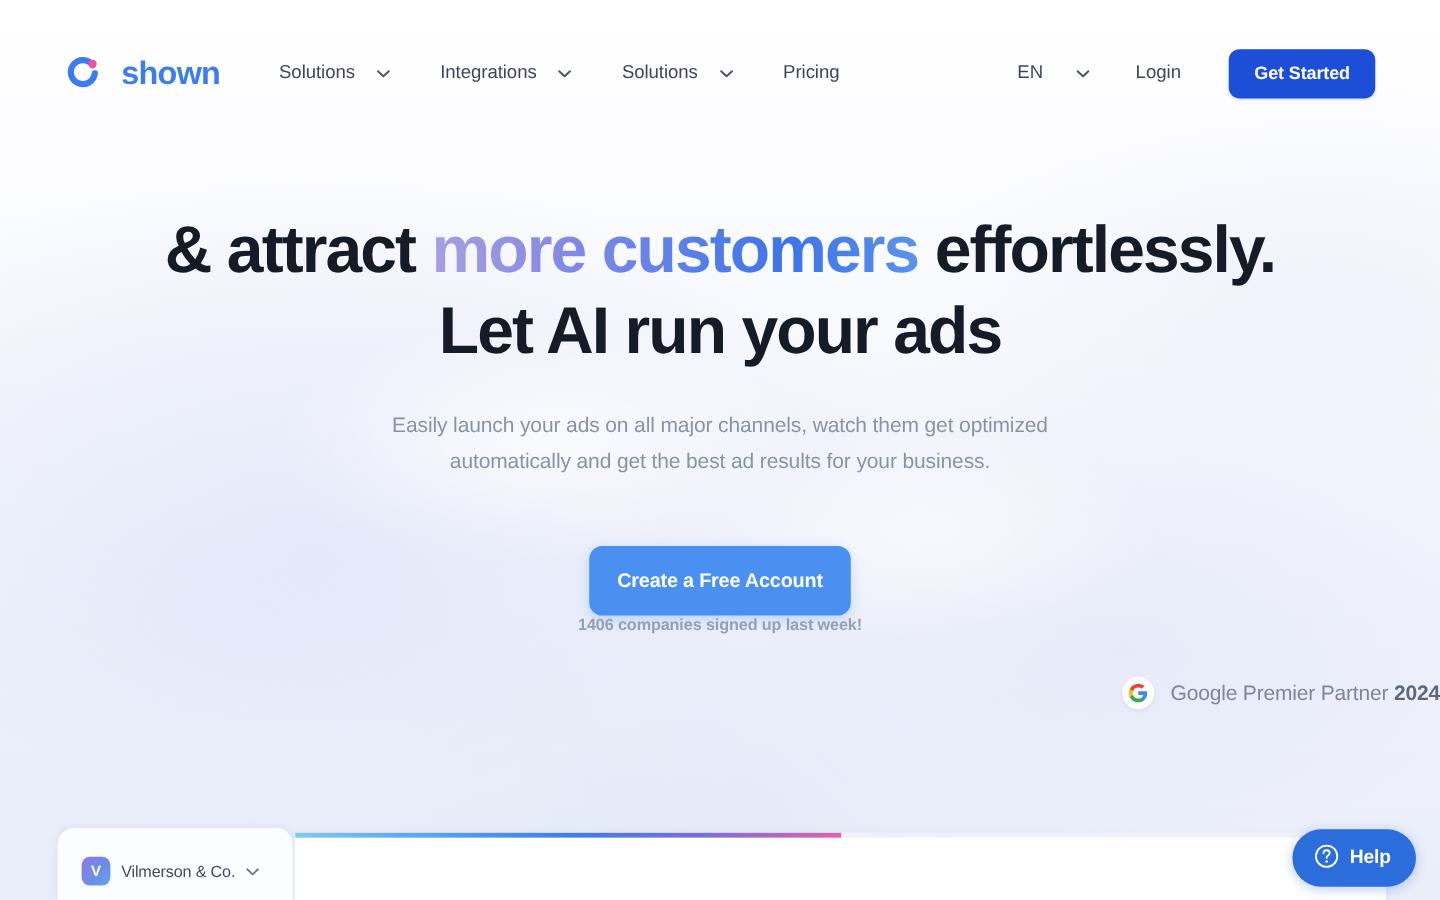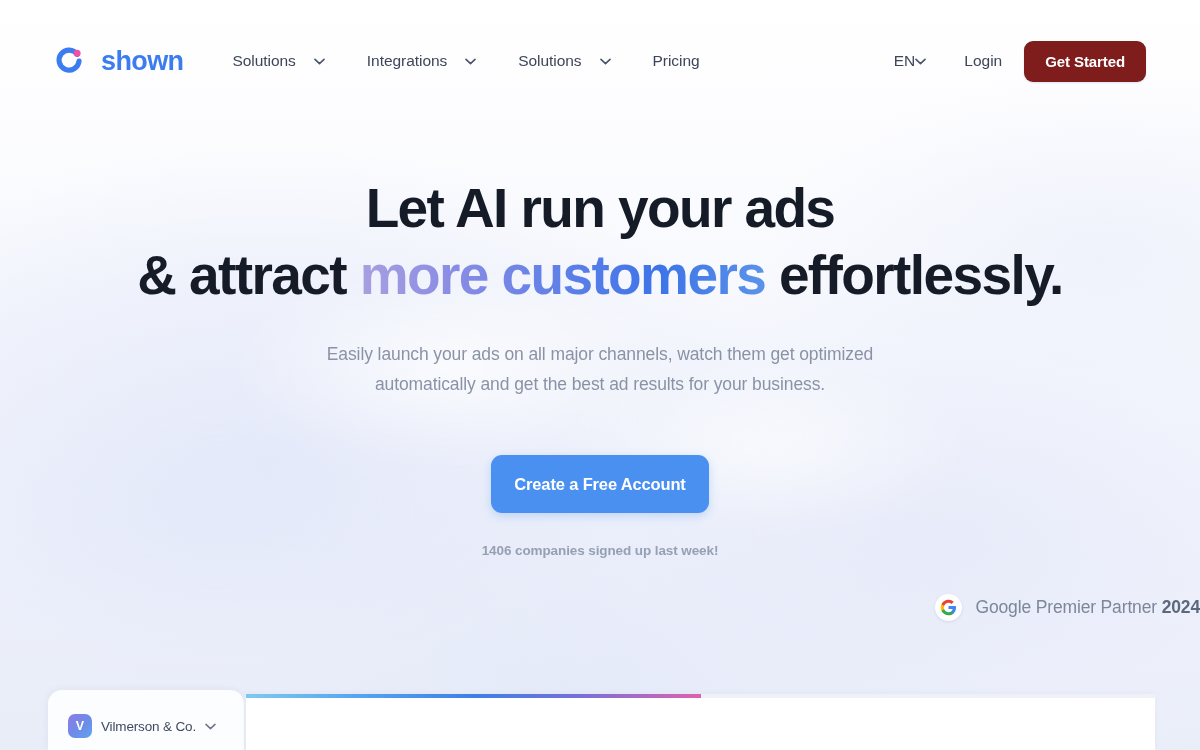--- a/index.html
+++ b/index.html
@@ -118,35 +118,36 @@
 
   .header-right {
     margin-left: auto;
     display: flex;
     align-items: center;
     gap: 0px;
   }
   .lang {
     display: flex;
     align-items: center;
-    gap: 0;
+    gap: 28px;
     font-size: 15.5px;
     color: #3d4659;
     padding: 8px 16px;
     cursor: pointer;
   }
   .login {
     font-size: 15.5px;
     color: #3d4659;
     padding: 8px 22px;
     cursor: pointer;
     white-space: nowrap;
   }
   .btn-get-started {
-    background: #7f1d1d;
+    margin-left: 18px;
+    background: #1d4ed8;
     color: #ffffff;
     font-size: 15px;
     font-weight: 700;
     letter-spacing: -0.1px;
     border: none;
     border-radius: 9px;
     padding: 0 21px;
     height: 41px;
     line-height: 41px;
     cursor: pointer;
@@ -206,21 +207,20 @@
     border: none;
     border-radius: 11px;
     width: 218px;
     height: 58px;
     cursor: pointer;
     font-family: "Liberation Sans", sans-serif;
     box-shadow: 0 3px 10px rgba(74,144,240,0.28);
   }
 
   .signup-note {
-    margin-top: 30px;
     font-size: 13.5px;
     font-weight: 700;
     color: #96a0b3;
     letter-spacing: -0.1px;
   }
 
   .partner {
     margin-top: 36px;
     display: flex;
     align-items: center;
@@ -408,22 +408,22 @@
 
         <button class="btn-get-started">Get Started</button>
       </div>
 
     </div>
   </header>
 
   <section class="hero">
 
     <h1 class="headline">
+      <span class="line"><span>&amp; attract </span><span class="grad-text">more customers</span><span> effortlessly.</span></span>
       <span class="line">Let AI run your ads</span>
-      <span class="line"><span>&amp; attract </span><span class="grad-text">more customers</span><span> effortlessly.</span></span>
     </h1>
 
     <p class="subhead">
       <span class="sline">Easily launch your ads on all major channels, watch them get optimized</span>
       <span class="sline">automatically and get the best ad results for your business.</span>
     </p>
 
     <div class="cta-wrap">
       <button class="btn-cta">Create a Free Account</button>
     </div>
@@ -457,14 +457,24 @@
     </div>
 
     <div class="dash-main">
       <div class="dash-progress-track">
         <div class="dash-progress-fill"></div>
       </div>
     </div>
 
   </div>
 
+  <button class="help-btn">
+    <span>
+      <svg width="21" height="21" viewBox="0 0 22 22">
+        <circle cx="11" cy="11" r="9.3" fill="none" stroke="#ffffff" stroke-width="1.6"></circle>
+        <path d="M8.3 8.4c0-1.5 1.2-2.6 2.7-2.6s2.7 1 2.7 2.5c0 1.4-1 1.9-1.8 2.4-.7.5-.9 1-.9 1.8" fill="none" stroke="#ffffff" stroke-width="1.6" stroke-linecap="round"></path>
+        <circle cx="11" cy="15.6" r="1.1" fill="#ffffff"></circle>
+      </svg>
+    </span>
+    <span class="help-label">Help</span>
+  </button>
 
 </div>
 
 </body></html>

